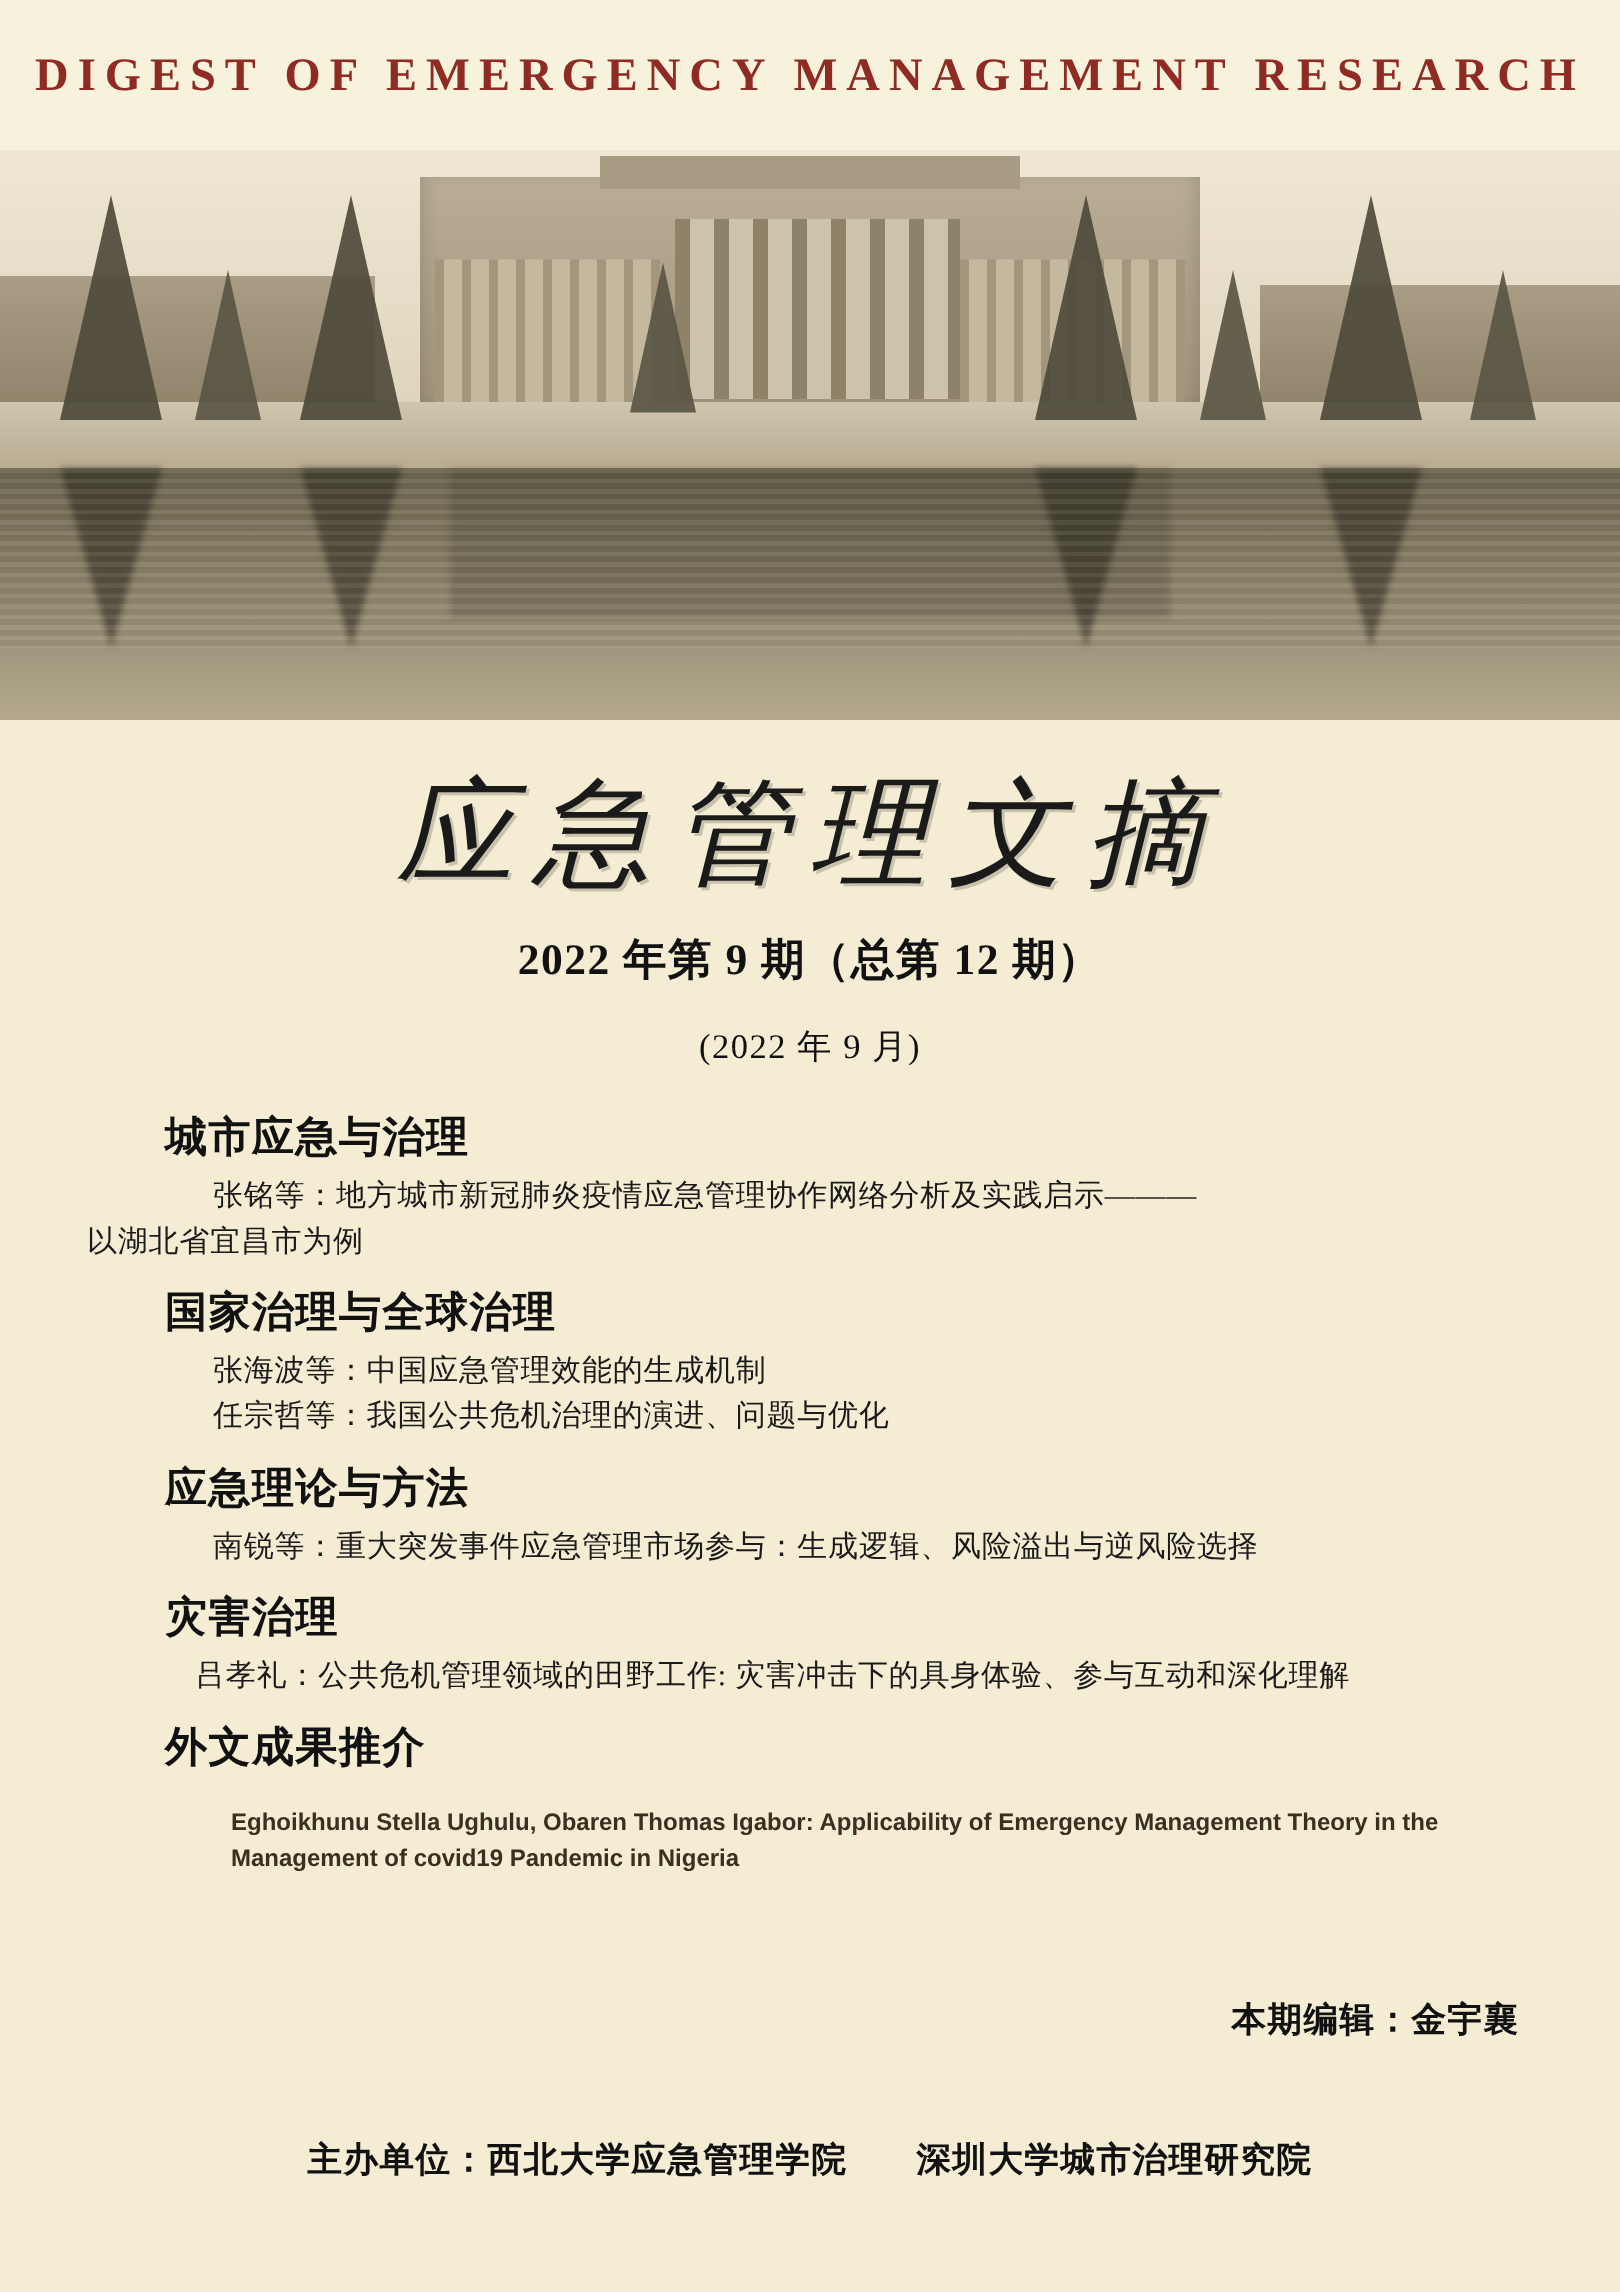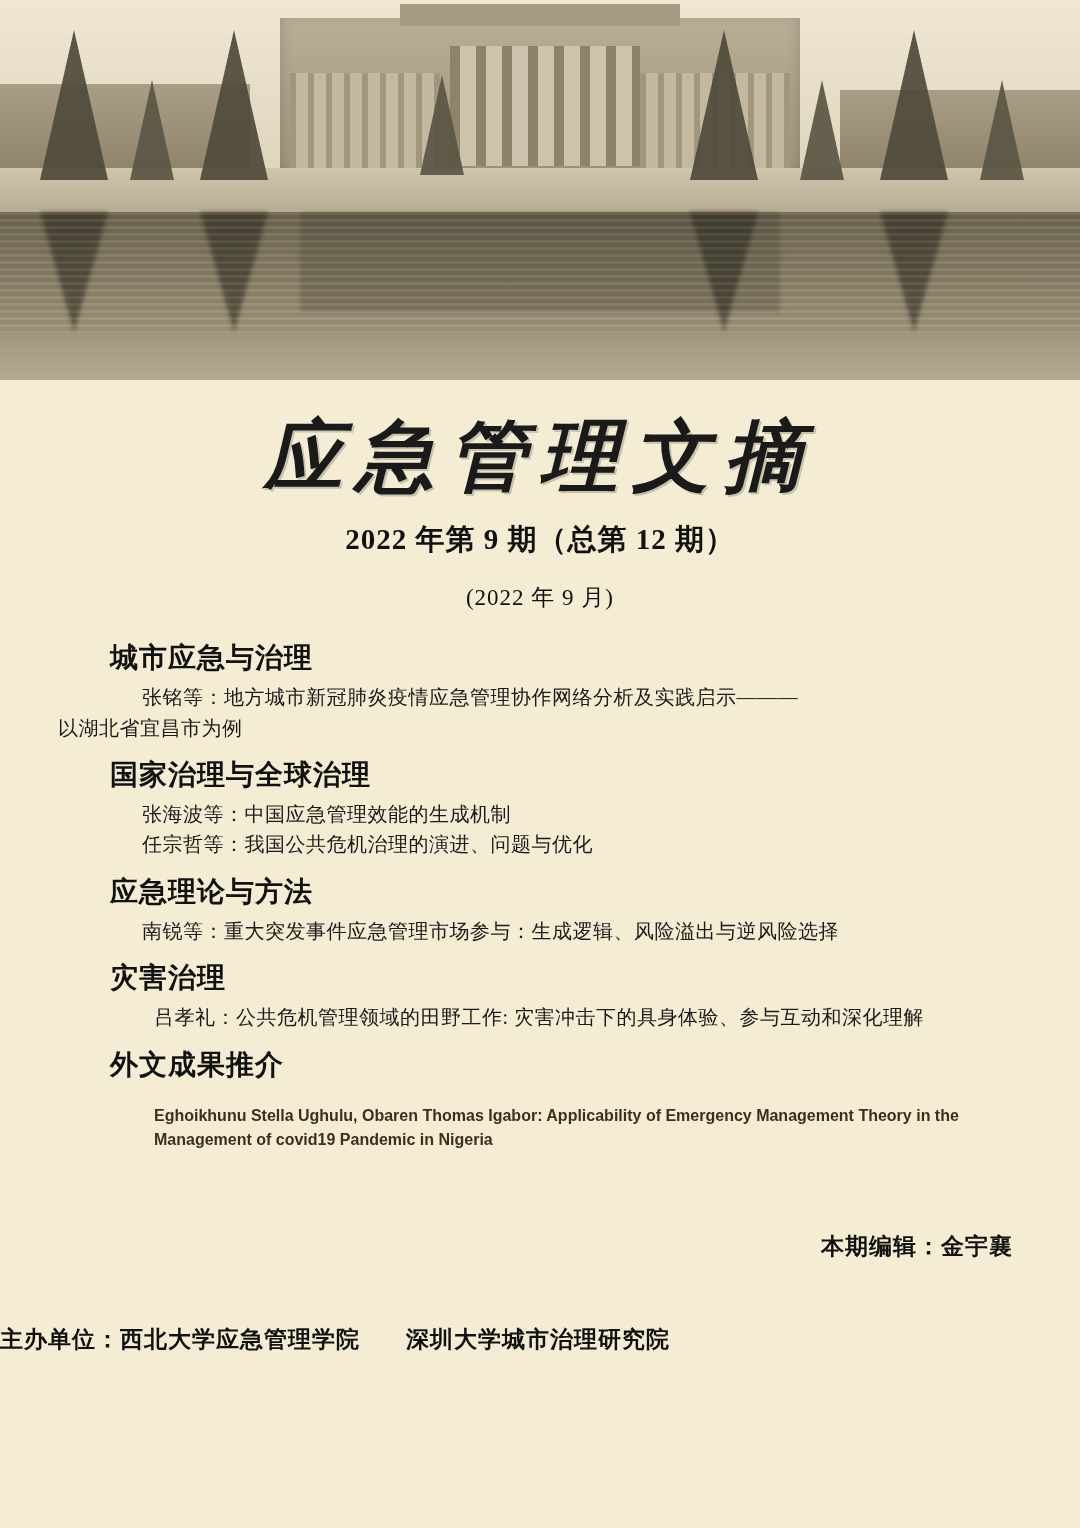--- a/index.html
+++ b/index.html
@@ -152,21 +152,21 @@
   }
 
   
   .masthead {
     text-align: center;
     margin-top: 34px;
   }
   .cn-title {
     font-family: "DejaVu Serif", serif;
     font-size: 78px;
-    font-weight: bold;
+    font-weight: normal;
     font-style: italic;
     letter-spacing: 14px;
     color: #1a1a1a;
     text-shadow: 2px 2px 0 rgba(0,0,0,.18);
     line-height: 1.08;
   }
   .issue {
     font-size: 29px;
     font-weight: bold;
     color: #111;
@@ -217,32 +217,36 @@
     margin-top: 78px;
     text-align: right;
     padding-right: 67px;
     font-size: 23px;
     font-weight: bold;
     color: #111;
     letter-spacing: 1px;
   }
   .sponsors {
     margin-top: 62px;
+    text-align: center;
     font-size: 23px;
     font-weight: bold;
     color: #111;
     letter-spacing: 1px;
   }
   .sponsors .gap { display: inline-block; width: 46px; }
 </style>
 </head>
 <body>
 
 <div class="page">
 
+  <div class="banner">
+    <div class="banner-title">DIGEST OF EMERGENCY MANAGEMENT RESEARCH</div>
+  </div>
 
   <div class="photo">
     <div class="sky"></div>
     <div class="far-left-bldg"></div>
     <div class="far-right-bldg"></div>
     <div class="building">
       <div class="colonnade"></div>
       <div class="wingL"></div>
       <div class="wingR"></div>
     </div>
@@ -288,21 +292,21 @@
       <div class="entry">任宗哲等：我国公共危机治理的演进、问题与优化</div>
     </div>
 
     <div class="section">
       <div class="section-title">应急理论与方法</div>
       <div class="entry">南锐等：重大突发事件应急管理市场参与：生成逻辑、风险溢出与逆风险选择</div>
     </div>
 
     <div class="section">
       <div class="section-title">灾害治理</div>
-      <div class="entry" style="margin-left:96px;">吕孝礼：公共危机管理领域的田野工作: 灾害冲击下的具身体验、参与互动和深化理解</div>
+      <div class="entry" style="margin-left:72px;">吕孝礼：公共危机管理领域的田野工作: 灾害冲击下的具身体验、参与互动和深化理解</div>
     </div>
 
     <div class="section">
       <div class="section-title">外文成果推介</div>
       <div class="foreign">
         <span>Eghoikhunu Stella Ughulu, Obaren Thomas Igabor: Applicability of Emergency Management</span>
         <span>Theory in the Management of covid19 Pandemic in Nigeria</span>
       </div>
     </div>
 

